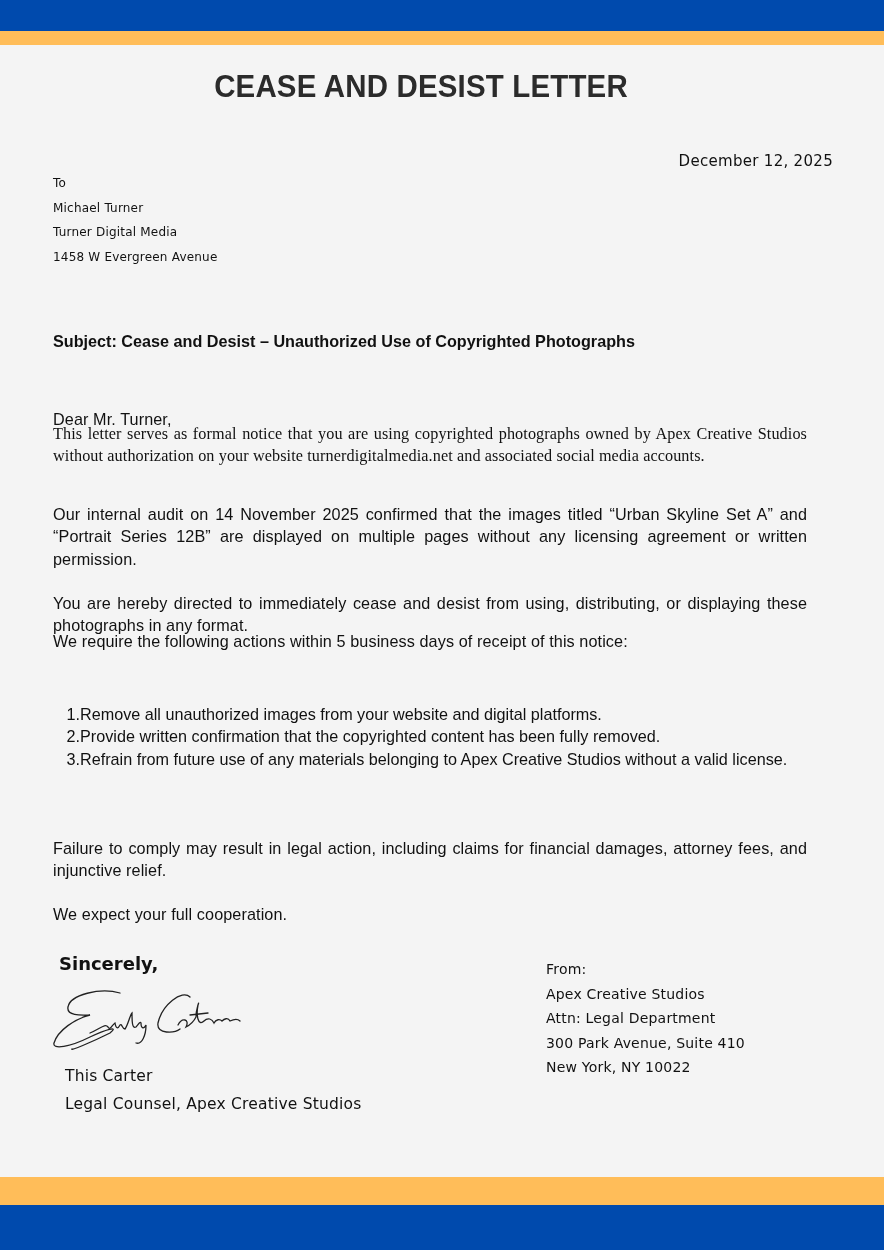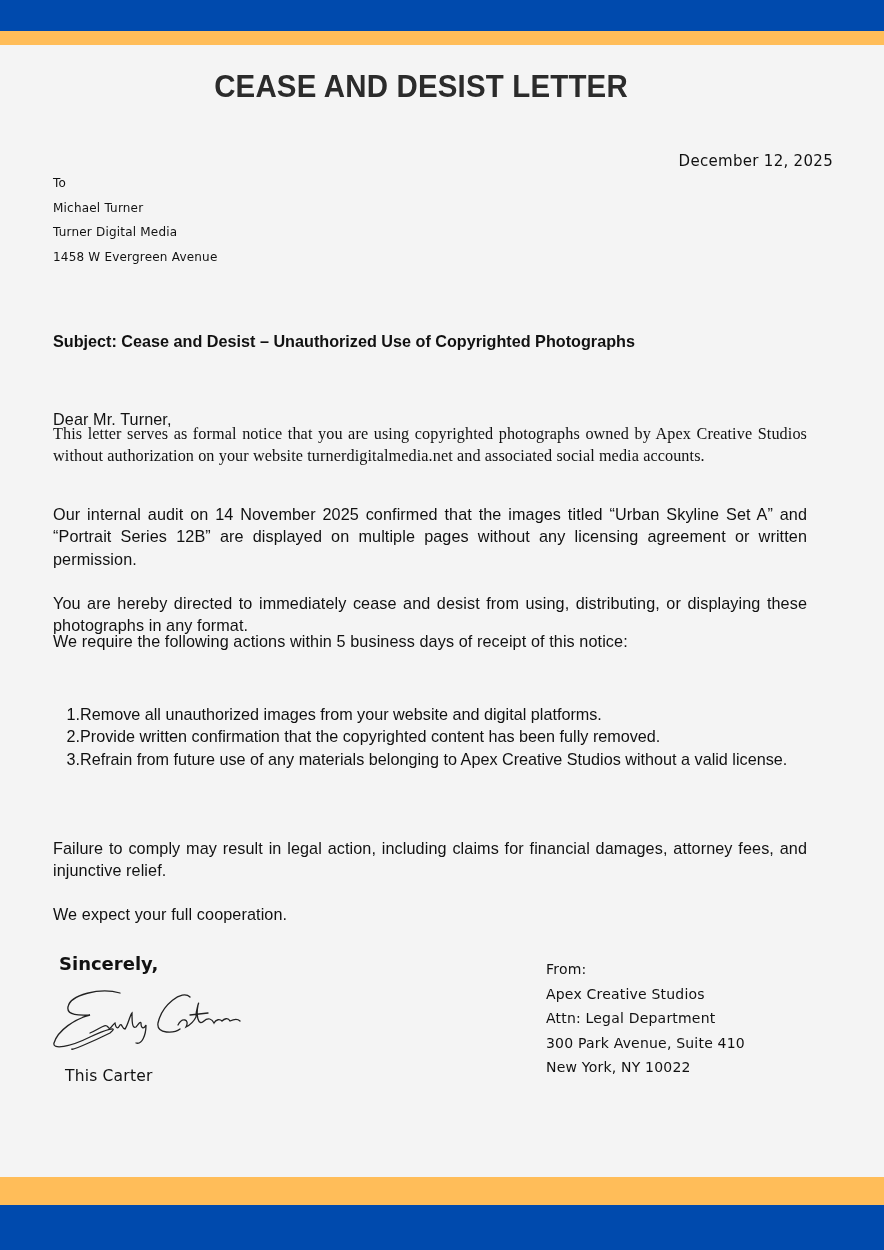--- a/index.html
+++ b/index.html
@@ -94,20 +94,21 @@
   <g fill="none" stroke="#222" stroke-width="1.3" stroke-linecap="round">
     <path d="M 70 8 C 50 2, 20 10, 18 22 C 16 32, 35 30, 40 30 C 25 34, 8 45, 4 58 C 2 65, 20 62, 40 52 C 55 45, 70 40, 60 48 C 40 58, 20 66, 22 64"></path>
     <path d="M 40 48 C 50 44, 55 38, 58 42 C 60 46, 62 40, 65 38 C 66 44, 68 44, 70 40 C 72 38, 72 44, 75 44 C 78 40, 80 30, 82 28 C 82 36, 82 44, 86 42 C 88 40, 90 36, 91 38 C 91 44, 94 44, 96 40 C 96 50, 92 60, 86 58"></path>
     <path d="M 140 12 C 132 4, 112 20, 108 38 C 106 50, 125 48, 130 44"></path>
     <path d="M 128 40 C 132 32, 140 34, 136 42 C 140 40, 144 36, 146 32 C 146 24, 150 14, 148 20 C 146 30, 148 42, 154 36 C 158 32, 162 34, 164 38 C 166 34, 170 34, 172 36 C 174 34, 178 32, 180 36 C 184 34, 188 34, 190 36"></path>
     <path d="M 140 30 L 158 28"></path>
   </g>
 </svg>
 <div class="signer">
   <div>This Carter</div>
+  <div>Legal Counsel, Apex Creative Studios</div>
 </div>
 
 <div class="from-block">
   <div>From:</div>
   <div>Apex Creative Studios</div>
   <div>Attn: Legal Department</div>
   <div>300 Park Avenue, Suite 410</div>
   <div>New York, NY 10022</div>
 </div>
 

